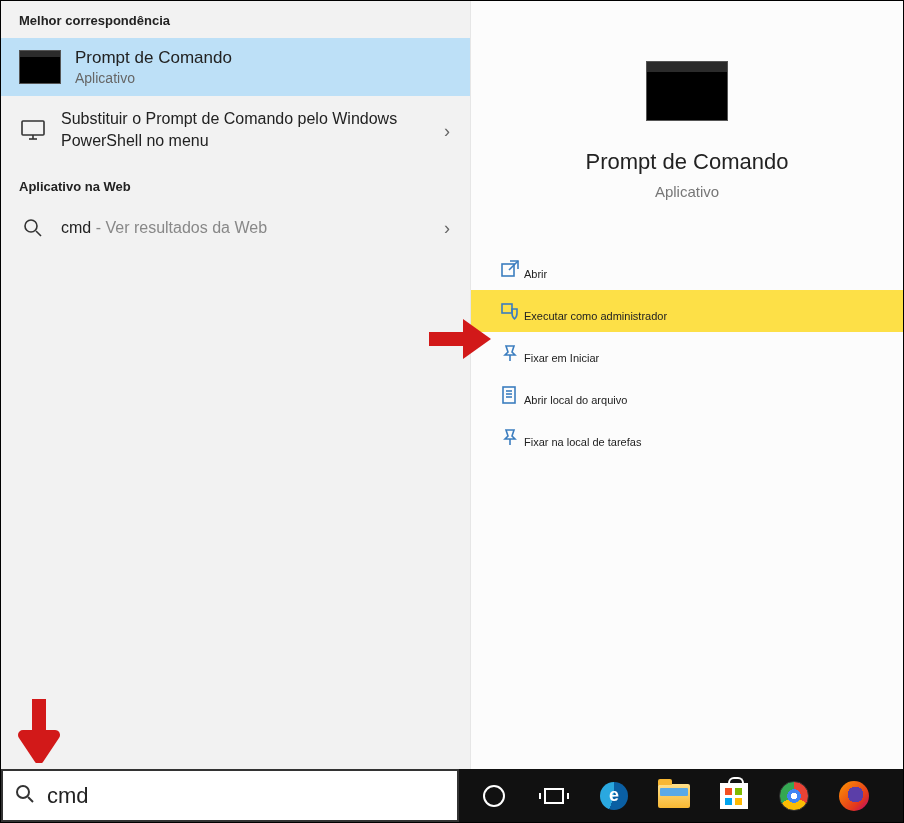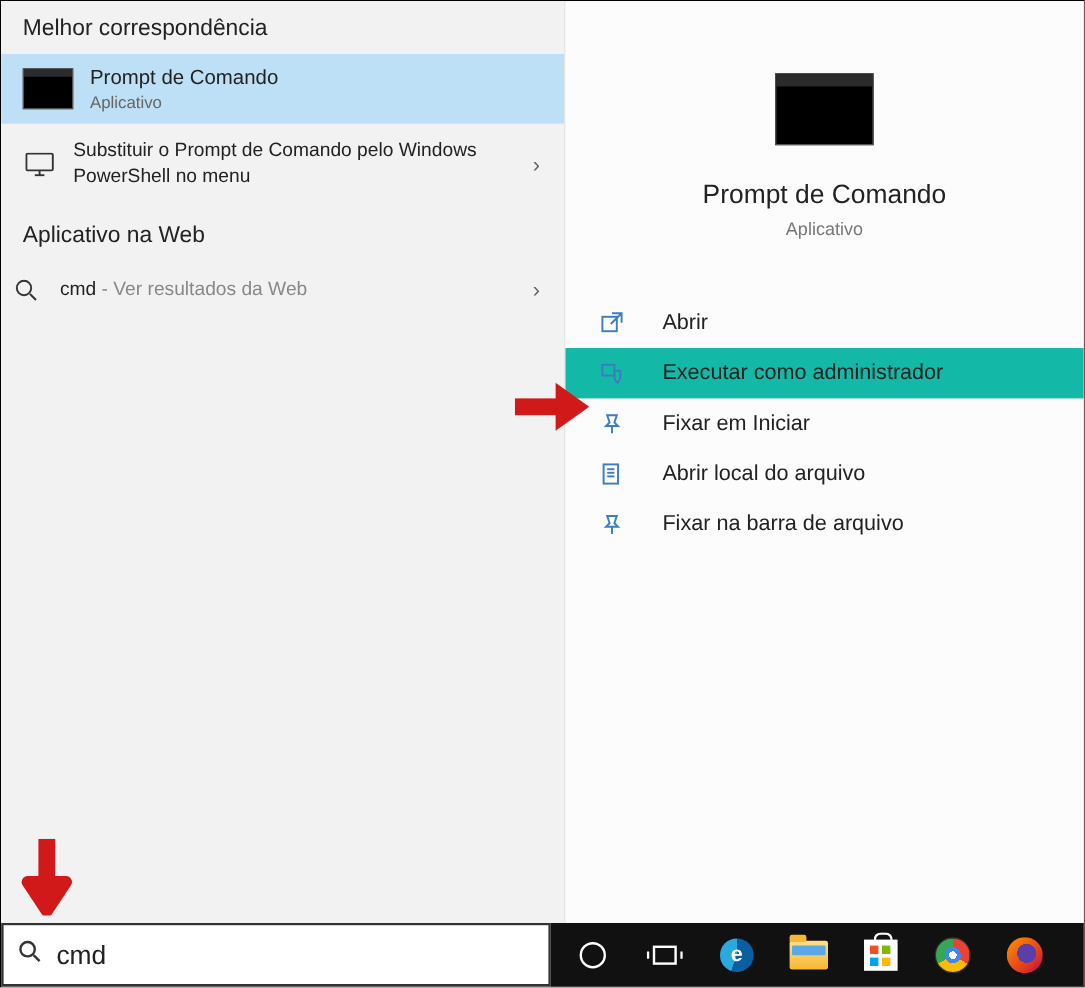--- a/index.html
+++ b/index.html
@@ -24,22 +24,22 @@
     .left-pane {
       width: 470px;
       background: #f2f2f2;
       display: flex;
       flex-direction: column;
       border-right: 1px solid #e6e6e6;
       position: relative;
     }
     .section-header {
       padding: 12px 18px 10px 18px;
-      font-size: 19px;
-      font-weight: 400;
+      font-size: 13px;
+      font-weight: 700;
       color: #222;
     }
     .best-match-item {
       display: flex;
       align-items: center;
       gap: 14px;
       padding: 10px 18px;
       background: #bde0f7;
     }
     .cmd-thumb-small {
@@ -53,21 +53,21 @@
       position: absolute;
       left: 0; top: 0; right: 0; height: 6px;
       background: #2b2b2b;
     }
     .best-match-text .title { font-size: 17px; color: #222; }
     .best-match-text .subtitle { font-size: 14px; color: #666; margin-top: 2px; }
 
     .list-item {
       display: flex;
       align-items: center;
-      padding: 10px 7px;
+      padding: 10px 18px;
       gap: 14px;
       color: #222;
       position: relative;
     }
     .list-item .icon-slot {
       width: 28px; height: 28px;
       display: flex; align-items: center; justify-content: center;
       flex-shrink: 0;
     }
     .list-item .label { font-size: 16px; line-height: 1.4; }
@@ -121,27 +121,27 @@
     .preview .title { font-size: 22px; color: #222; }
     .preview .subtitle { font-size: 15px; color: #777; margin-top: 8px; }
 
     .actions {
       display: flex;
       flex-direction: column;
       padding-top: 8px;
     }
     .action {
       display: flex;
-      align-items: flex-start;
-      gap: 31px;
+      align-items: flex-end;
+      gap: 3px;
       padding: 10px 28px;
-      font-size: 18px;
+      font-size: 11px;
       color: #222;
     }
-    .action.hover { background: #14b8a6; }
+    .action.hover { background: #fde047; }
     .action .ic {
       width: 22px; height: 22px;
       display: flex; align-items: center; justify-content: center;
     }
     .action svg { stroke: #3b7dbf; fill: none; stroke-width: 1.6; }
 
     
     .taskbar {
       height: 53px;
       background: #111;
@@ -337,21 +337,21 @@
           <span>Abrir local do arquivo</span>
         </div>
 
         <div class="action">
           <div class="ic">
             <svg width="20" height="20" viewBox="0 0 20 20">
                 <path d="M6 3 H14 L12 9 L15 12 H5 L8 9 Z"></path>
                 <line x1="10" y1="12" x2="10" y2="18"></line>
               </svg>
           </div>
-          <span>Fixar na barra de arquivo</span>
+          <span>Fixar na local de tarefas</span>
         </div>
 
       </div>
     </div>
 
     <div class="red-arrow" style="left:428px; top:316px;">
       <svg width="64" height="44" viewBox="0 0 64 44">
           <rect x="0" y="15" width="38" height="14" fill="#d21919"></rect>
           <polygon points="34,2 34,42 62,22" fill="#d21919"></polygon>
         </svg>

